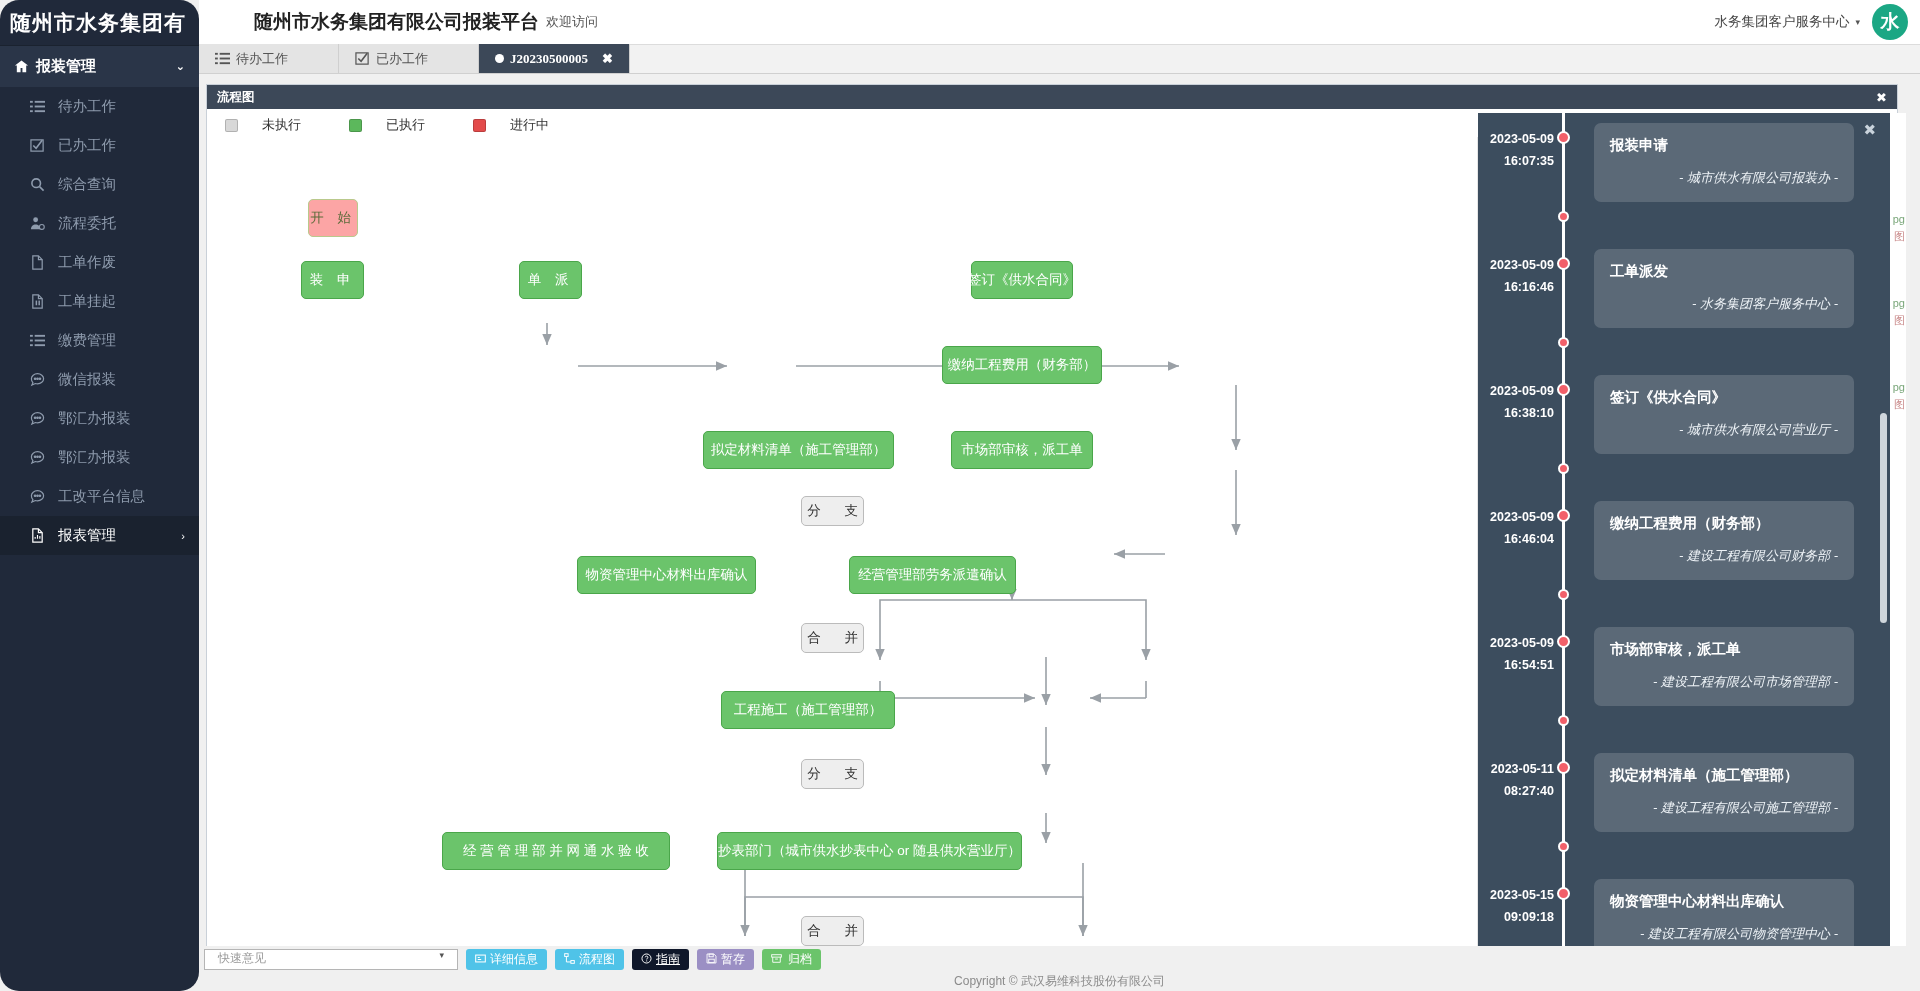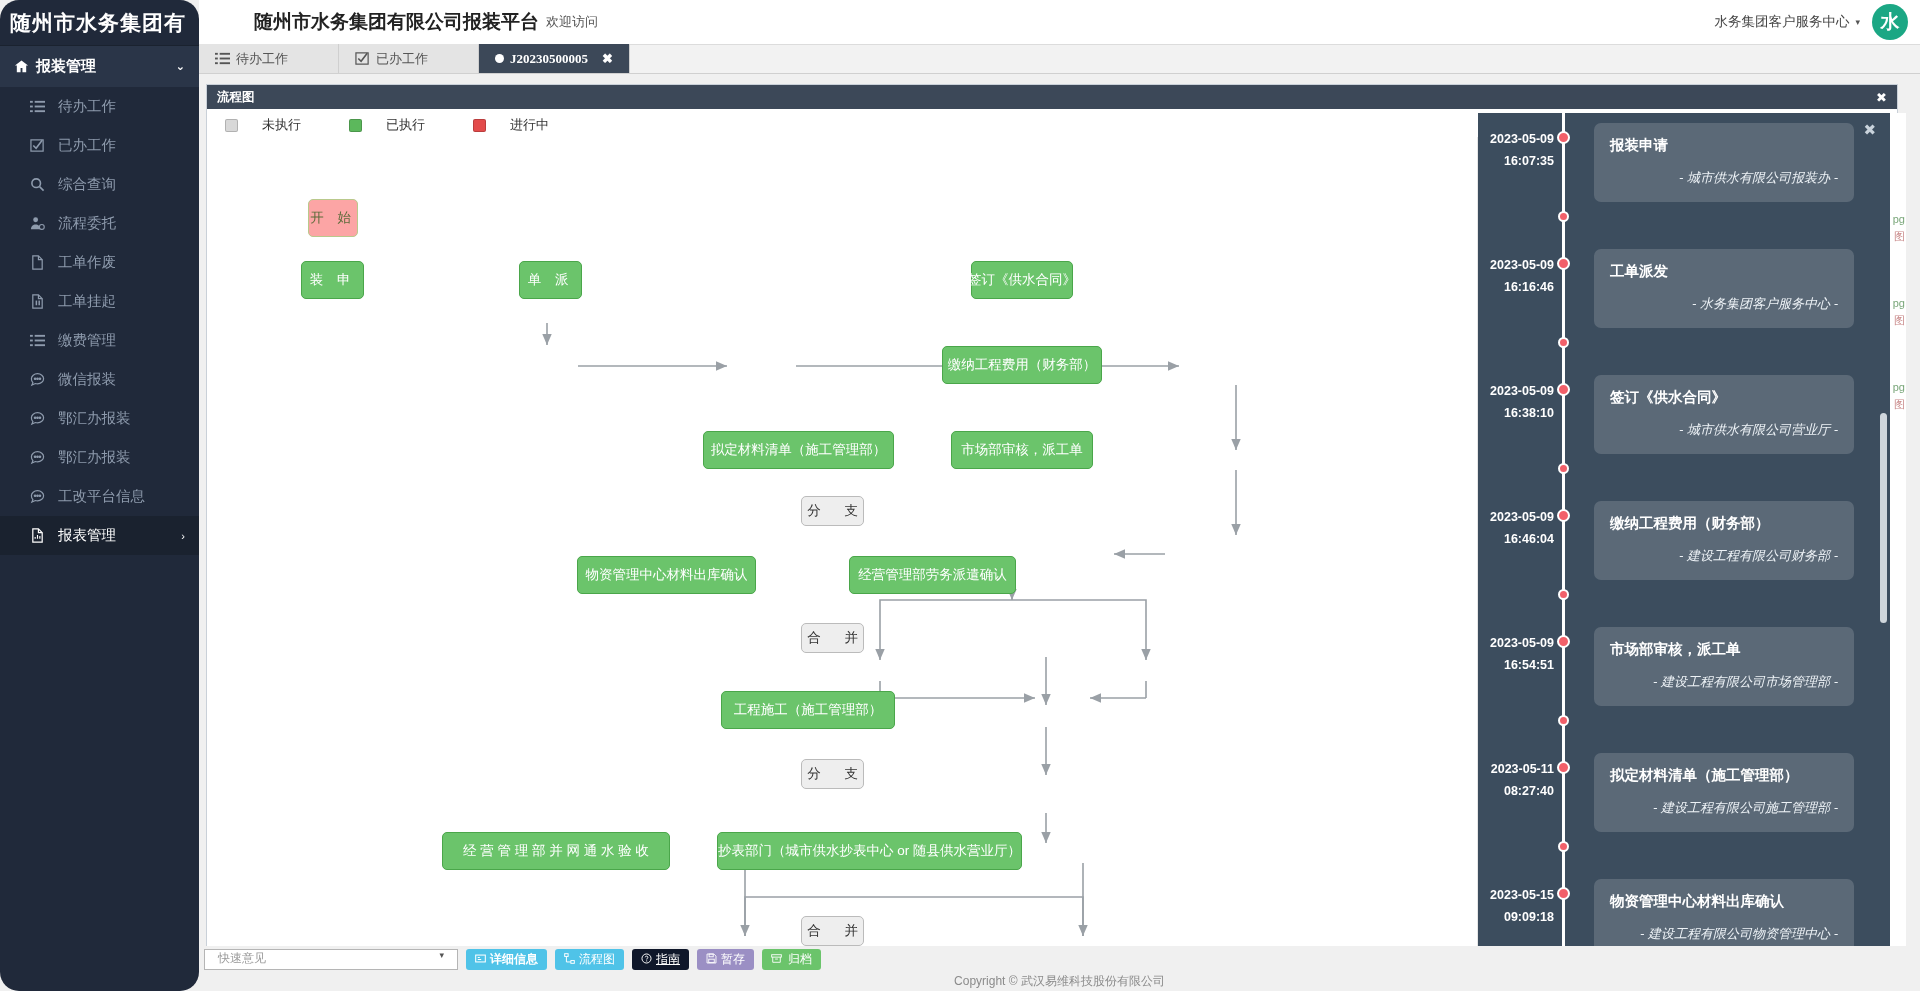--- a/index.html
+++ b/index.html
@@ -175,21 +175,21 @@
     font-size:12px; color:#9a9a9a; display:flex; align-items:flex-start;
     padding:0 13px; position:relative;
   }
   .qsel .qcaret { margin-left:auto; font-size:9px; color:#555; }
   .btn {
     height:21px; display:flex; align-items:center; gap:4px;
     padding:0 9px; margin-left:8px; border-radius:3px;
     font-size:12px; color:#fff; white-space:nowrap;
   }
   .btn .bico { font-size:11px; }
-  .b-info { background:#4fc3e8;font-weight:bold; }
+  .b-info { background:#4fc3e8; }
   .b-flow { background:#4fc3e8; }
   .b-guide { background:#0f172a;text-decoration:underline; }
   .b-save { background:#9b8fc4; }
   .b-arch { background:#6bc46b;gap:6px; }
 
   .copyright {
     position:absolute; left:199px; bottom:0; width:1721px; height:19px;
     text-align:center; font-size:12px; color:#8b8b8b; line-height:19px;
     overflow:hidden;
   }

